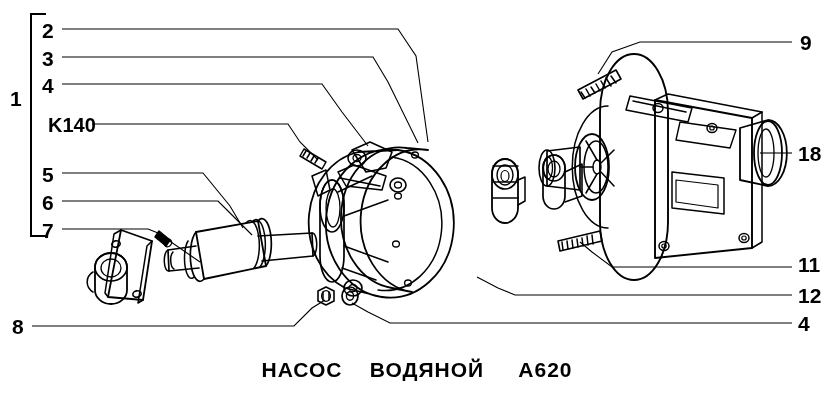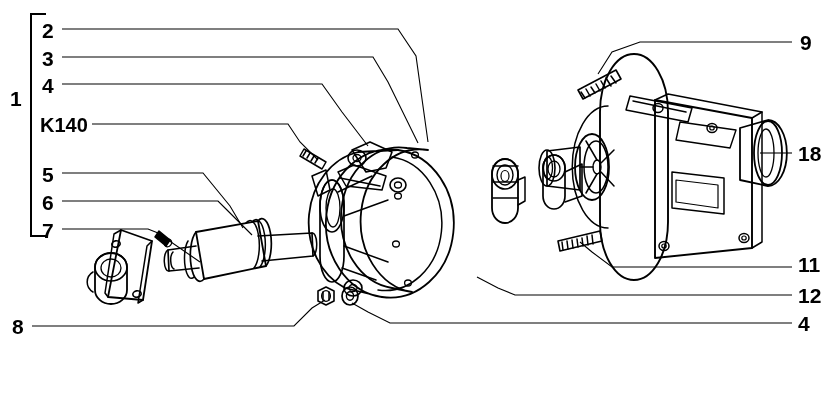--- a/index.html
+++ b/index.html
@@ -234,25 +234,26 @@
         <path d="M587 236 L588 245 M592 235 L593 244"></path>
       </g>
 
     </g>
   </svg>
 
   <div class="callout" style="left:10px;  top:88px;">1</div>
   <div class="callout" style="left:42px;  top:20px;">2</div>
   <div class="callout" style="left:42px;  top:48px;">3</div>
   <div class="callout" style="left:42px;  top:75px;">4</div>
-  <div class="callout small" style="left:40px; top:115px;">K140</div>
+  <div class="callout small" style="left:48px; top:115px;">K140</div>
   <div class="callout" style="left:42px;  top:164px;">5</div>
   <div class="callout" style="left:42px;  top:192px;">6</div>
   <div class="callout" style="left:42px;  top:220px;">7</div>
   <div class="callout" style="left:12px;  top:316px;">8</div>
   <div class="callout" style="left:800px; top:32px;">9</div>
   <div class="callout" style="left:798px; top:143px;">18</div>
   <div class="callout" style="left:798px; top:254px;">11</div>
   <div class="callout" style="left:798px; top:285px;">12</div>
   <div class="callout" style="left:798px; top:313px;">4</div>
 
+  <div id="caption">НАСОС    ВОДЯНОЙ     A620</div>
 
 </div>
 
 </body></html>

